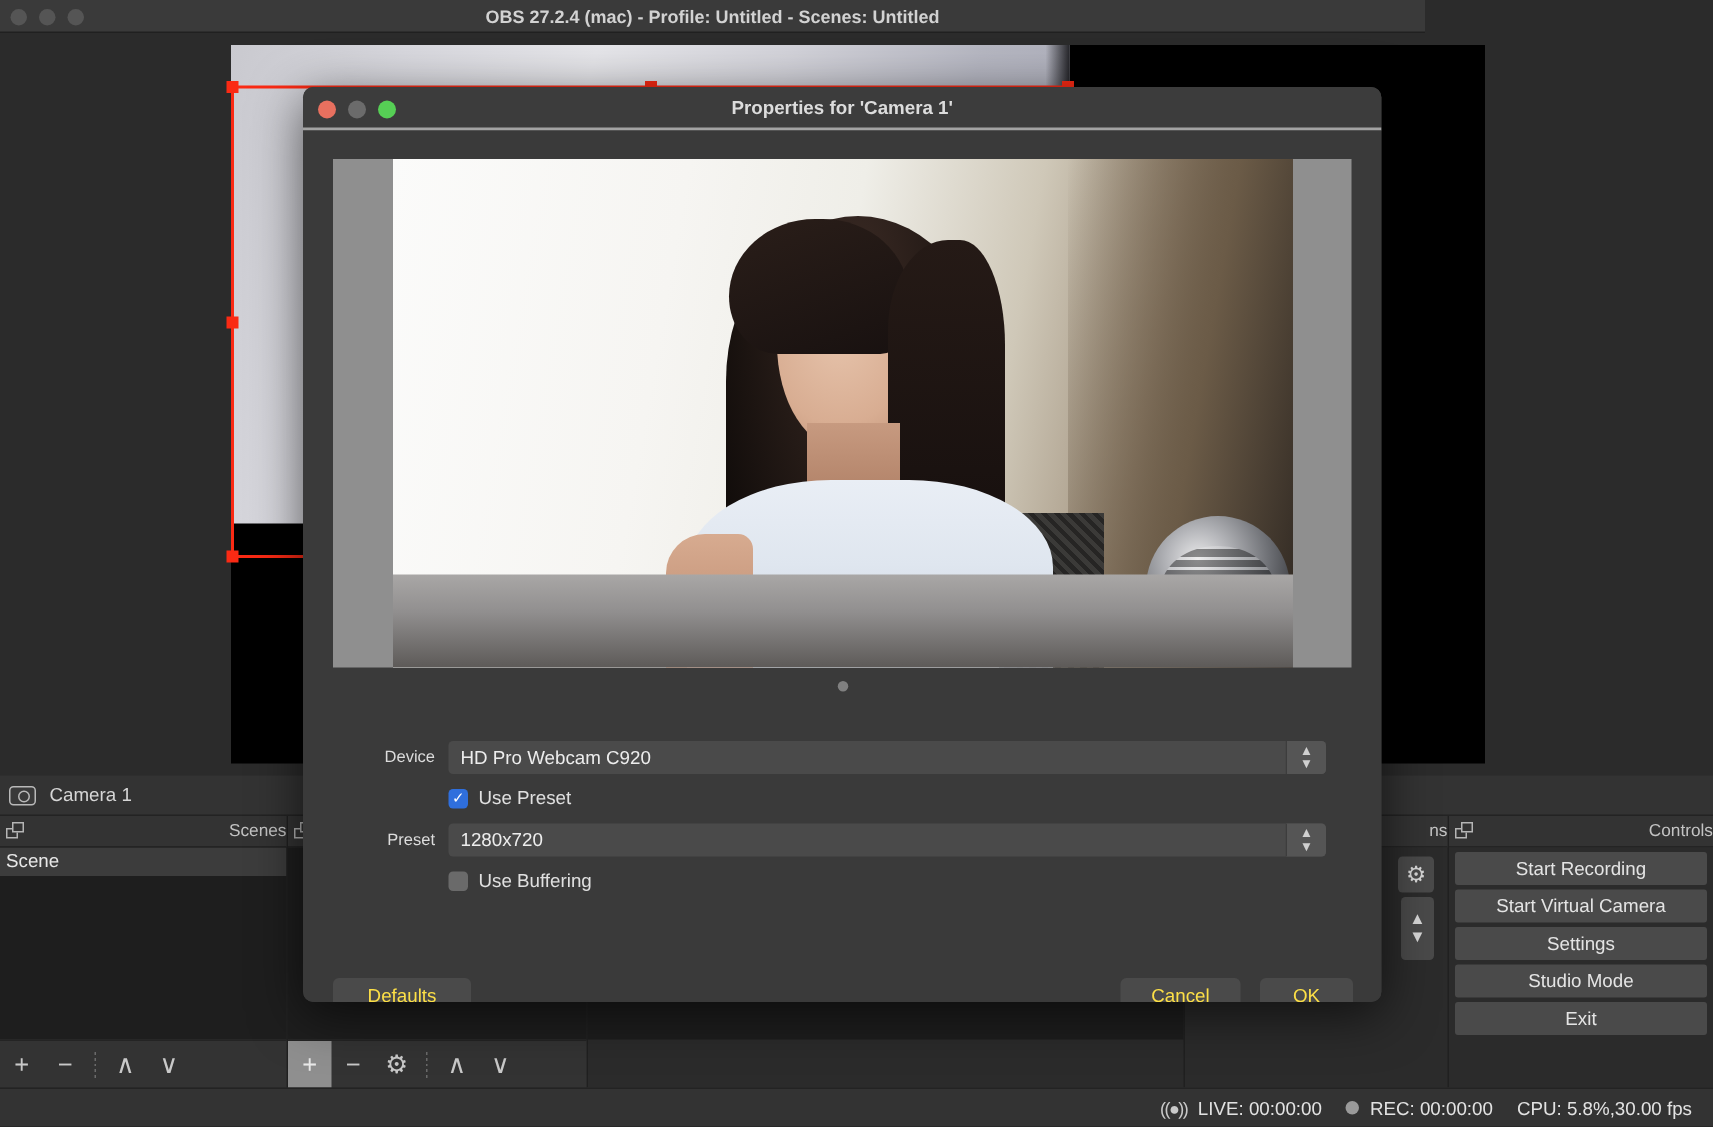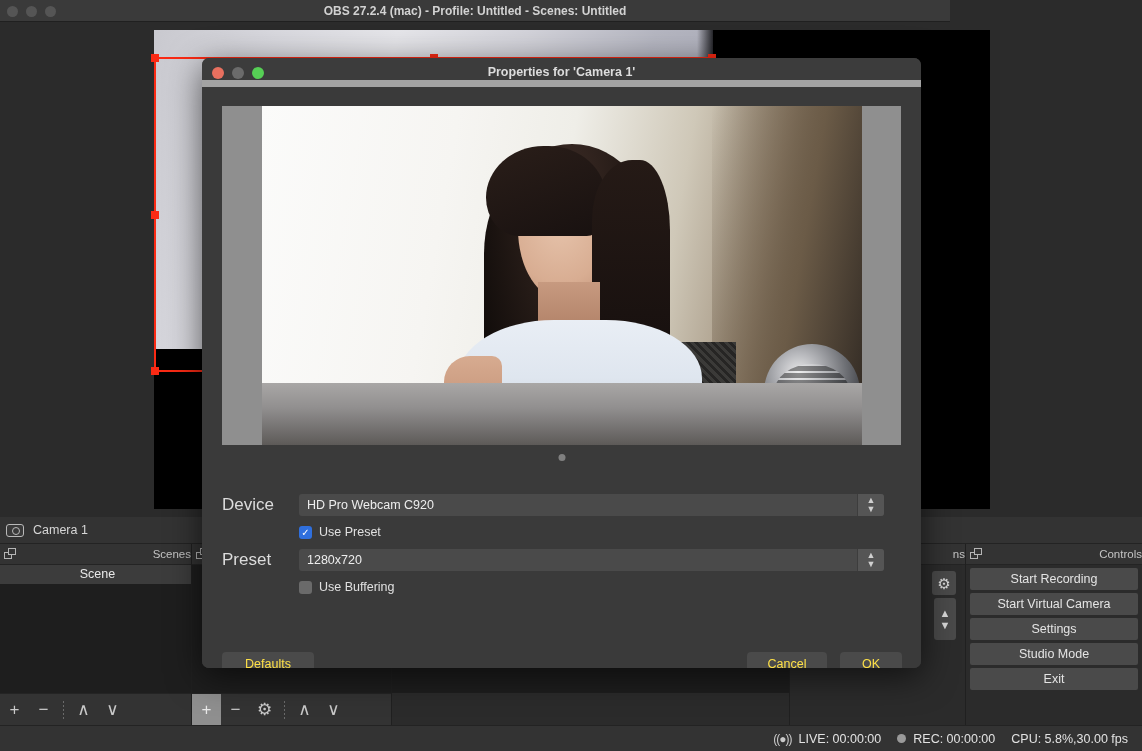--- a/index.html
+++ b/index.html
@@ -95,21 +95,21 @@
     width: 13px; height: 12px;
   }
   .dock-ico i, .dock-ico u {
     position: absolute; display:block; border: 1.4px solid #b5b5b5; background: transparent;
   }
   .dock-ico i { left: 0; top: 4px; width: 8px; height: 7px; }
   .dock-ico u { left: 4px; top: 0px; width: 8px; height: 7px; background:#333; }
 
   .dock-body {
     position: absolute; left: 0; top: 21px; right: 0; bottom: 32px;
-    background: #1e1e1e; overflow: hidden; text-align: center;
+    background: #1e1e1e; overflow: hidden;
   }
   .list-item {
     height: 19px; line-height: 19px; padding-left: 4px;
     font-size: 12.5px; color: #e8e8e8;
   }
   .list-item.selected { background: #3c3c3c; }
 
   .dock-foot {
     position: absolute; left: 0; right: 0; bottom: 0; height: 32px;
     background: #333333; border-top: 1px solid #242424;
@@ -171,21 +171,21 @@
   
   .dialog {
     position: absolute; left: 202px; top: 58px; width: 719px; height: 610px;
     background: #3a3a3a;
     border-radius: 7px;
     box-shadow: 0 8px 34px rgba(0,0,0,.62);
     overflow: hidden;
   }
   .dlg-title {
     position: relative; height: 29px; background: #3c3c3c;
-    border-bottom: 7px solid #a3a3a3;
+    border-bottom: 2px solid #a3a3a3;
   }
   .dlg-lights { position: absolute; left: 10px; top: 9px; display: flex; gap: 8px; }
   .dl { width: 12px; height: 12px; border-radius: 50%; }
   .dl.red { background: #e8705f; }
   .dl.yel { background: #6b6b6b; }
   .dl.grn { background: #56cf55; }
   .dlg-title .dt-text {
     position: absolute; left: 0; top: 0; width: 100%; height: 29px; line-height: 29px;
     text-align: center; font-size: 12.5px; font-weight: bold; color: #dcdcdc;
   }
@@ -259,22 +259,22 @@
   }
   .vid-dot {
     position: absolute; left: 50%; top: 367px; transform: translateX(-50%);
     width: 7px; height: 7px; border-radius: 50%; background: #808080;
   }
 
   .form-row {
     position: absolute; display: flex; align-items: center;
   }
   .form-label {
-    width: 68px; margin-right: 9px;
-    font-size: 17px; color: #dcdcdc;
+    width: 68px; text-align: right; margin-right: 9px;
+    font-size: 11px; color: #dcdcdc;
   }
   .combo {
     position: relative; width: 585px; height: 22px;
     background: #4a4a4a; border-radius: 3px;
     display: flex; align-items: center;
   }
   .combo .val { padding-left: 8px; font-size: 12.5px; color: #ededed; }
   .combo .stepper {
     position: absolute; right: 0; top: 0; width: 27px; height: 22px;
     background: #555555; border-radius: 0 3px 3px 0;

